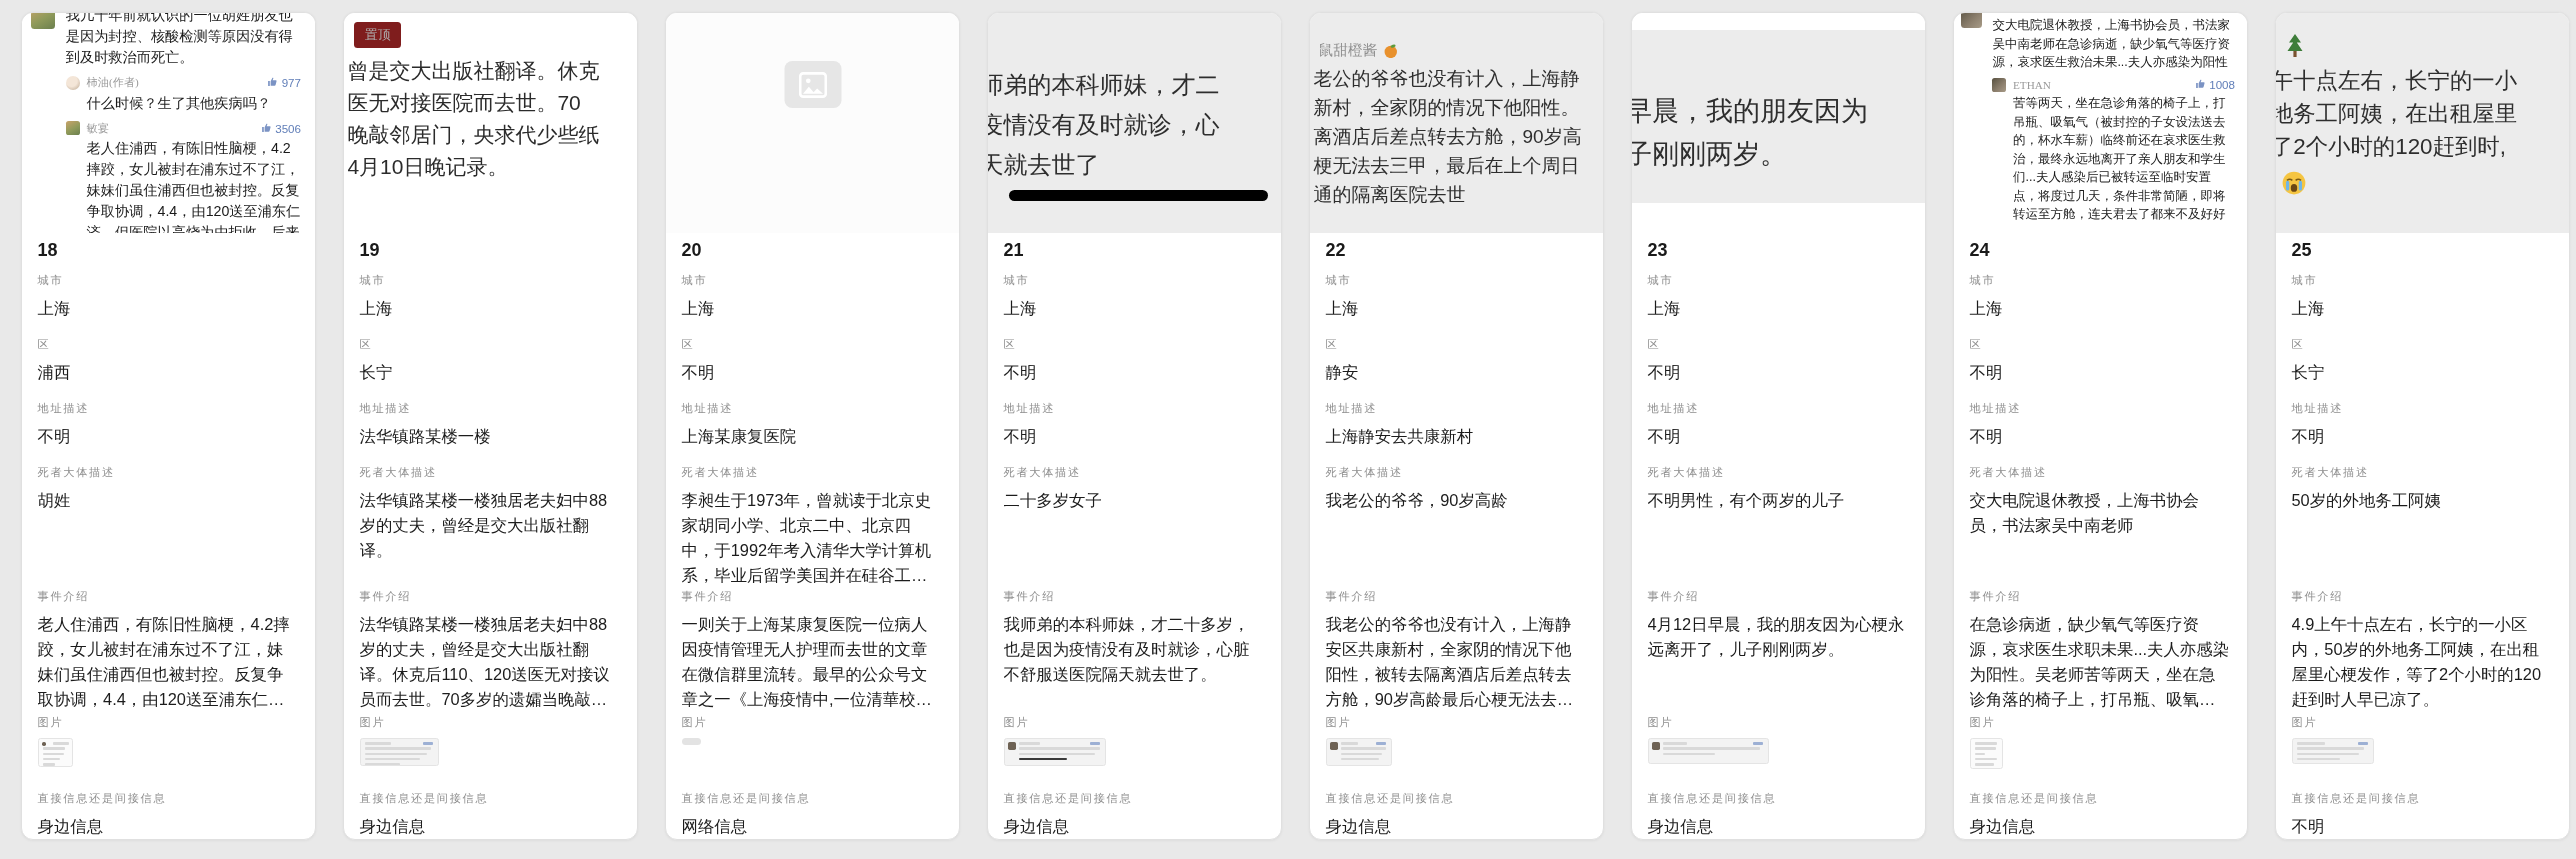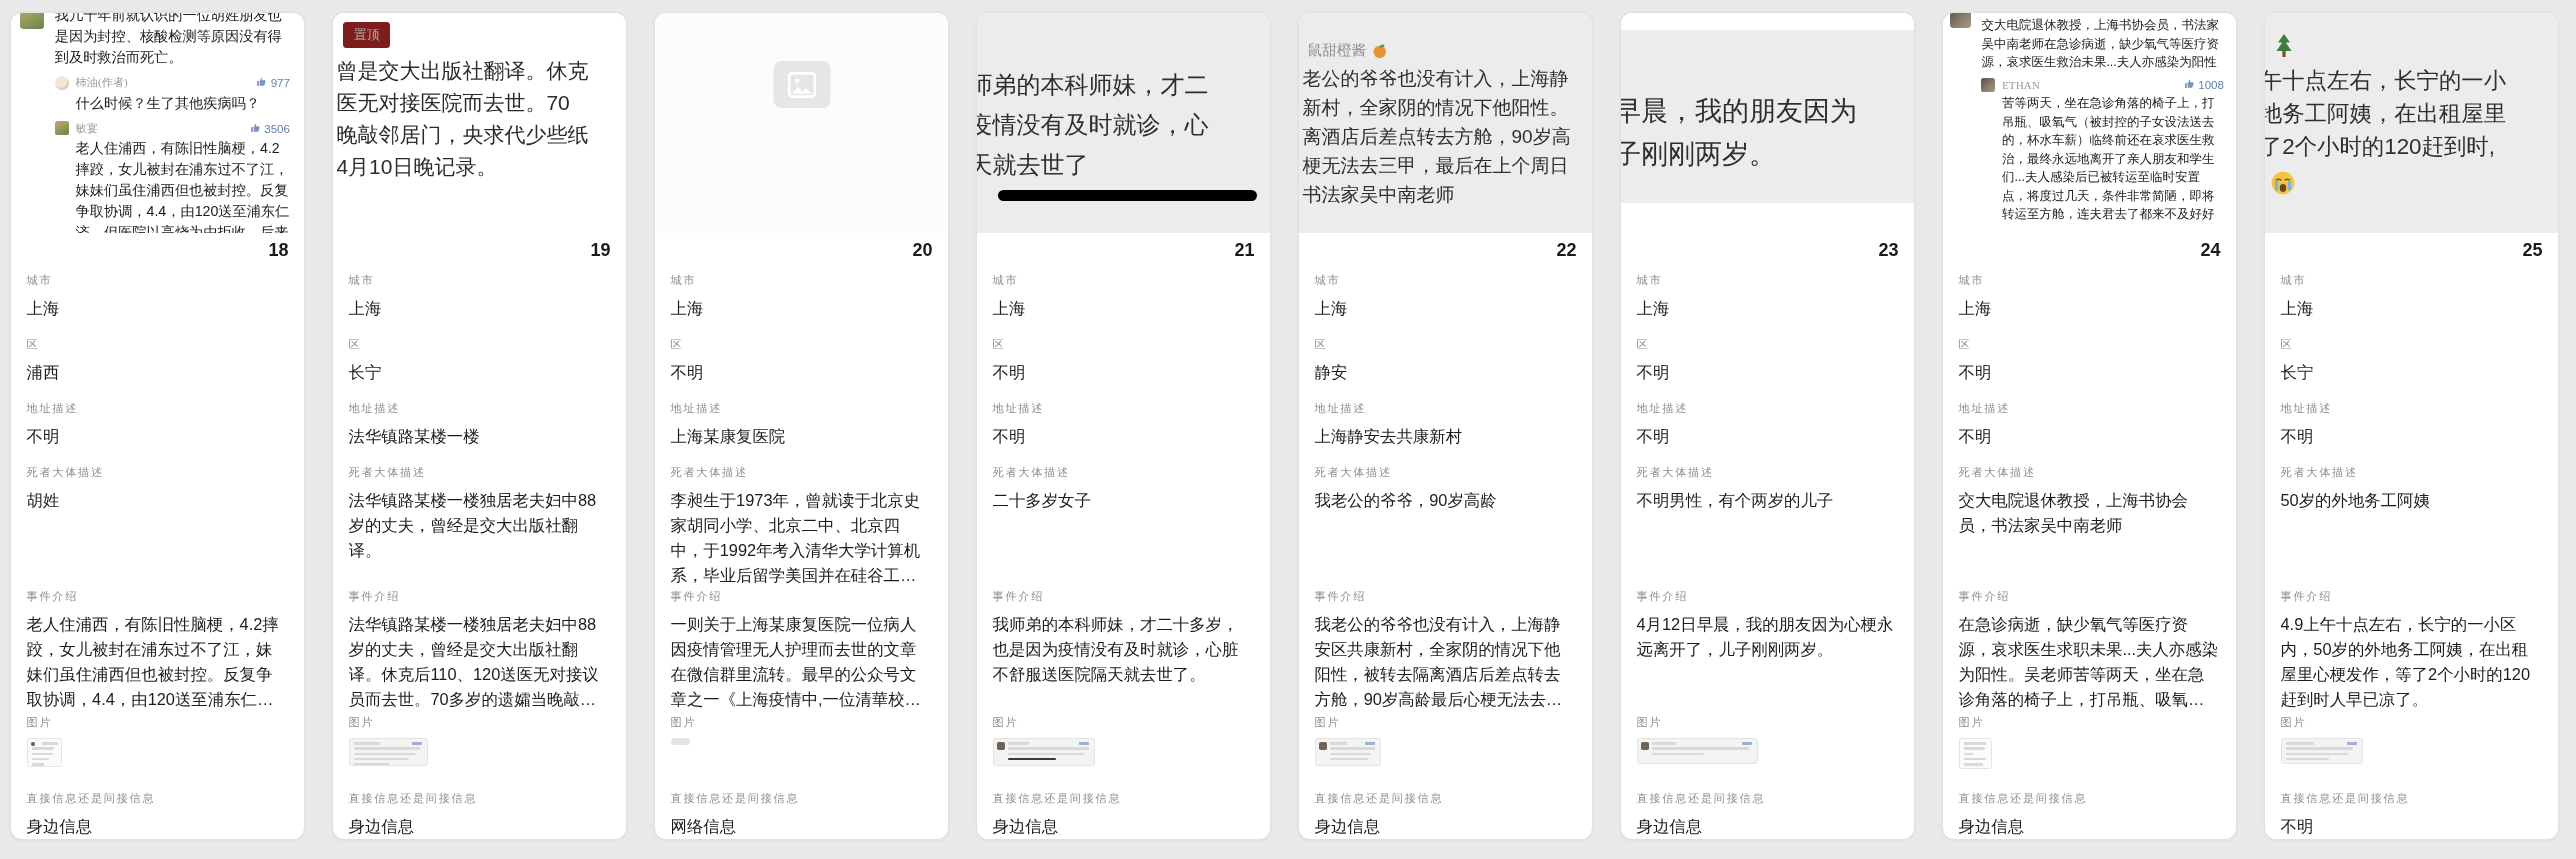--- a/index.html
+++ b/index.html
@@ -1,21 +1,21 @@
 <!DOCTYPE html>
 <html style="font-size:14px"><head>
 <meta charset="utf-8">
 <style>
   html,body{margin:0;padding:0;}
   body{
     width:2576px;height:859px;overflow:hidden;
     background:#e9e9e9;
     font-family:"Liberation Sans","DejaVu Sans",sans-serif;
   }
-  .board{display:flex;gap:27px;padding:12px 0 0 10px;}
+  .board{display:flex;gap:27px;padding:12px 0 0 21px;}
   .card{
     flex:none;width:295px;height:828px;background:#fff;
     border:0.9px solid #e0e0e0;border-radius:12px;overflow:hidden;
     box-shadow:0 0.9px 2.6px rgba(0,0,0,.05);box-sizing:border-box;
   }
   
   .shot{height:220px;position:relative;overflow:hidden;background:#fff;}
   .shot-grey{background:#ececec;}
   
   .shot-cmt{padding:0 14px 0 8.6px;box-sizing:border-box;}
@@ -58,21 +58,21 @@
   .redact{height:11.2px;width:259px;background:#000;border-radius:6px;margin:5.2px 0 0 21px;}
   .bt-user{display:flex;align-items:center;gap:5.2px;margin:28px 0 3.5px 8.6px;font-size:14.7px;color:#8f8f8f;white-space:nowrap;}
   .lines22{margin-left:-3.5px;padding-left:7px;font-size:19px;line-height:29px;}
   .grey23{position:absolute;top:17px;left:0;right:0;height:173px;background:#ececec;overflow:hidden;}
   .lines23{padding-top:60px;margin-left:-7px;font-size:27px;line-height:43px;}
   .tree-line{margin:19px 0 0 7px;height:28px;}
   .lines25{margin:3.5px 0 0 -5.2px;font-size:22.4px;line-height:33px;}
   .cry-line{margin:7px 0 0 5.2px;}
   
   .card-body{padding:5.2px 15.5px 0;}
-  .num{margin:1.7px 0 12px;font-size:18px;font-weight:700;color:#1a1a1a;text-align:right;}
+  .num{margin:1.7px 0 12px;font-size:18px;font-weight:700;color:#1a1a1a;}
   .f .lab{font-size:11.2px;color:#8f8f8f;letter-spacing:1.7px;margin-bottom:7.8px;}
   .f .val{font-size:16.4px;color:#1c1c1c;line-height:25px;}
   .fh{height:64px;}
   .fd{height:124px;}
   .fe{height:126px;}
   .fi{height:76px;}
   .clamp4{display:-webkit-box;-webkit-line-clamp:4;-webkit-box-orient:vertical;overflow:hidden;}
   
   .thumb{position:relative;border:0.9px solid #e4e4e4;background:#fbfbfb;border-radius:2.6px;
     box-sizing:border-box;padding:3.5px 4.3px;overflow:hidden;}
@@ -311,21 +311,21 @@
         <svg width="15.5" height="15.5" viewBox="0 0 20 20">
             <circle cx="10" cy="11.5" r="8" fill="#e8912d"></circle>
             <ellipse cx="13" cy="4" rx="3.4" ry="1.8" fill="#5d9b3c" transform="rotate(-20 13 4)"></ellipse>
           </svg>
       </div>
       <div class="bt lines22">
         <span>老公的爷爷也没有计入，上海静</span>
         <span>新村，全家阴的情况下他阳性。</span>
         <span>离酒店后差点转去方舱，90岁高</span>
         <span>梗无法去三甲，最后在上个周日</span>
-        <span>书法家吴中南老师</span>
+        <span>通的隔离医院去世</span>
       </div>
     </div>
     <div class="card-body">
       <h2 class="num">22</h2>
       <div class="f fh">
         <div class="lab">城市</div>
         <div class="val">上海</div>
       </div>
       <div class="f fh">
         <div class="lab">区</div>

